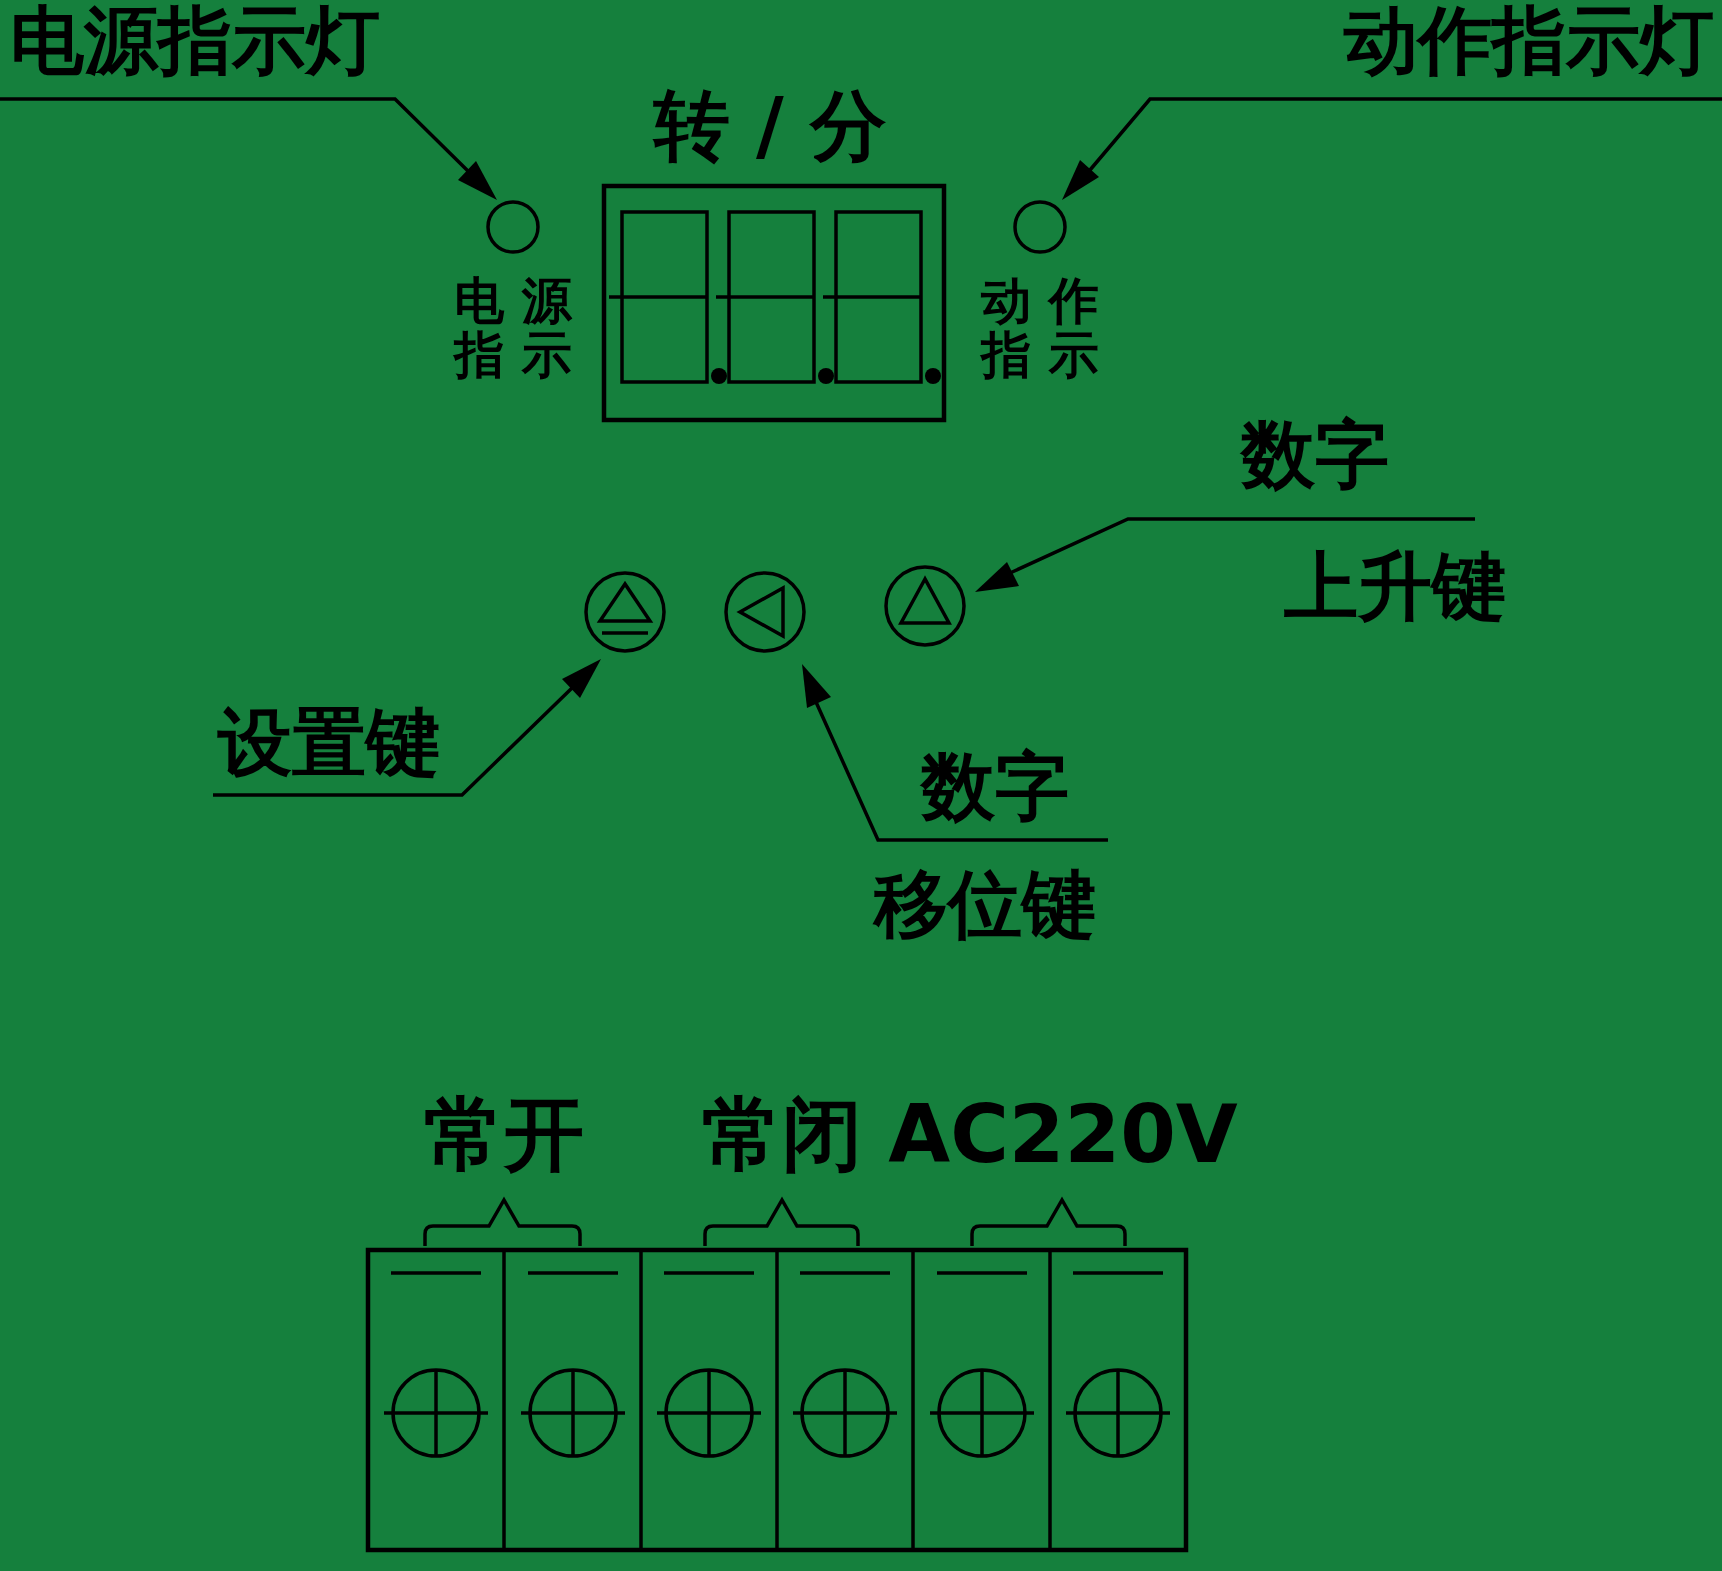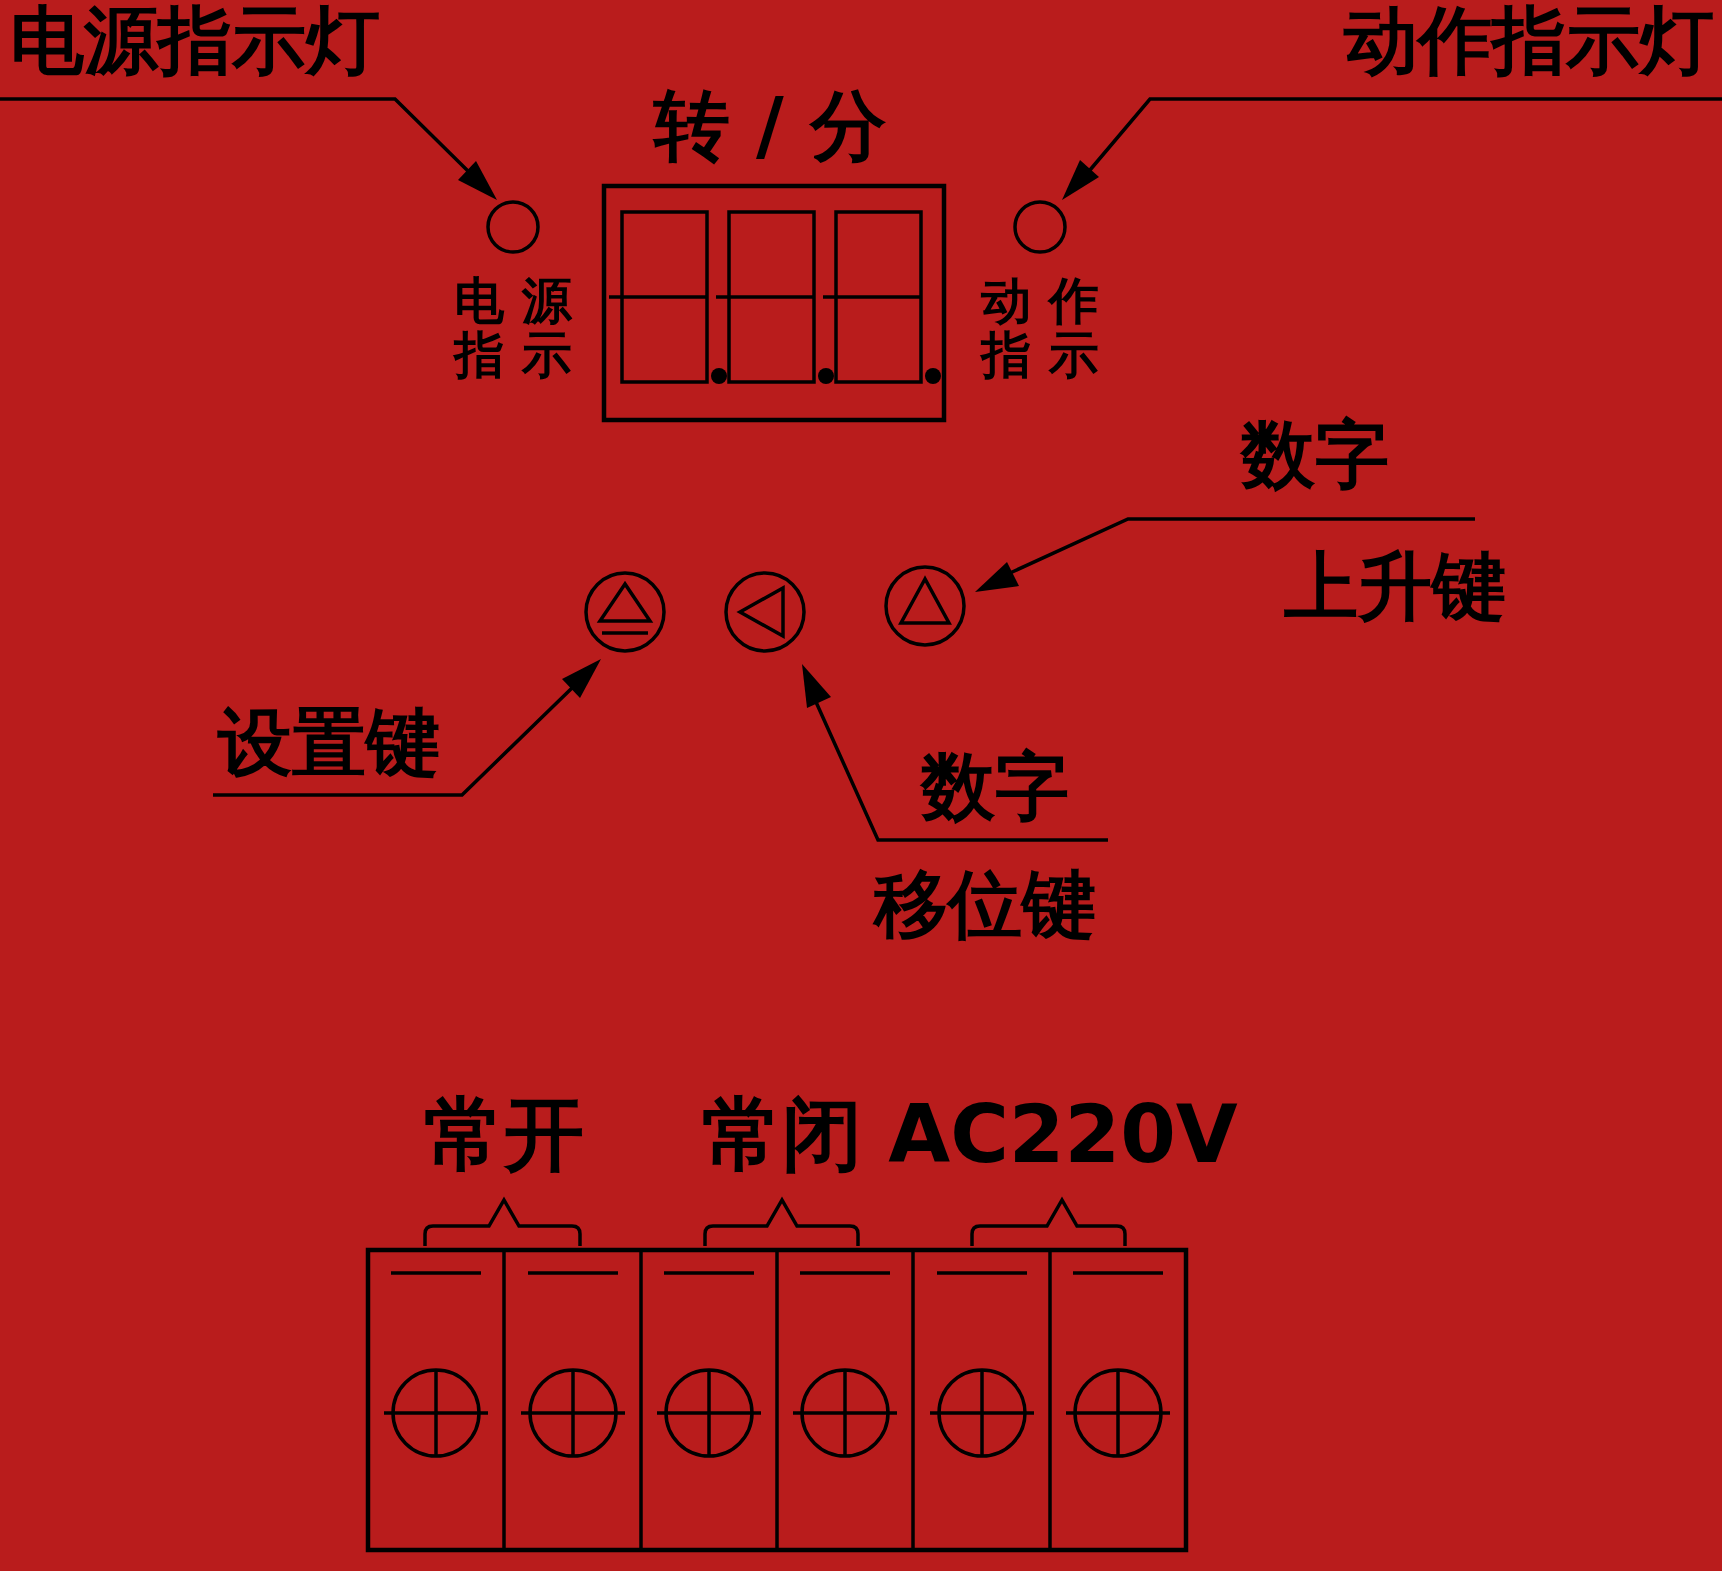--- a/index.html
+++ b/index.html
@@ -4,21 +4,21 @@
 <style>
   html, body {
     margin: 0;
     padding: 0;
     background: #ffffff;
   }
   .stage {
     position: relative;
     width: 1722px;
     height: 1571px;
-    background: #b91c1c;
+    background: #15803d;
     font-family: "DejaVu Sans", "Liberation Sans", sans-serif;
   }
   svg text {
     font-family: "DejaVu Sans", "Liberation Sans", sans-serif;
     font-weight: bold;
     fill: #000000;
   }
   .stroke {
     stroke: #000000;
     fill: none;

